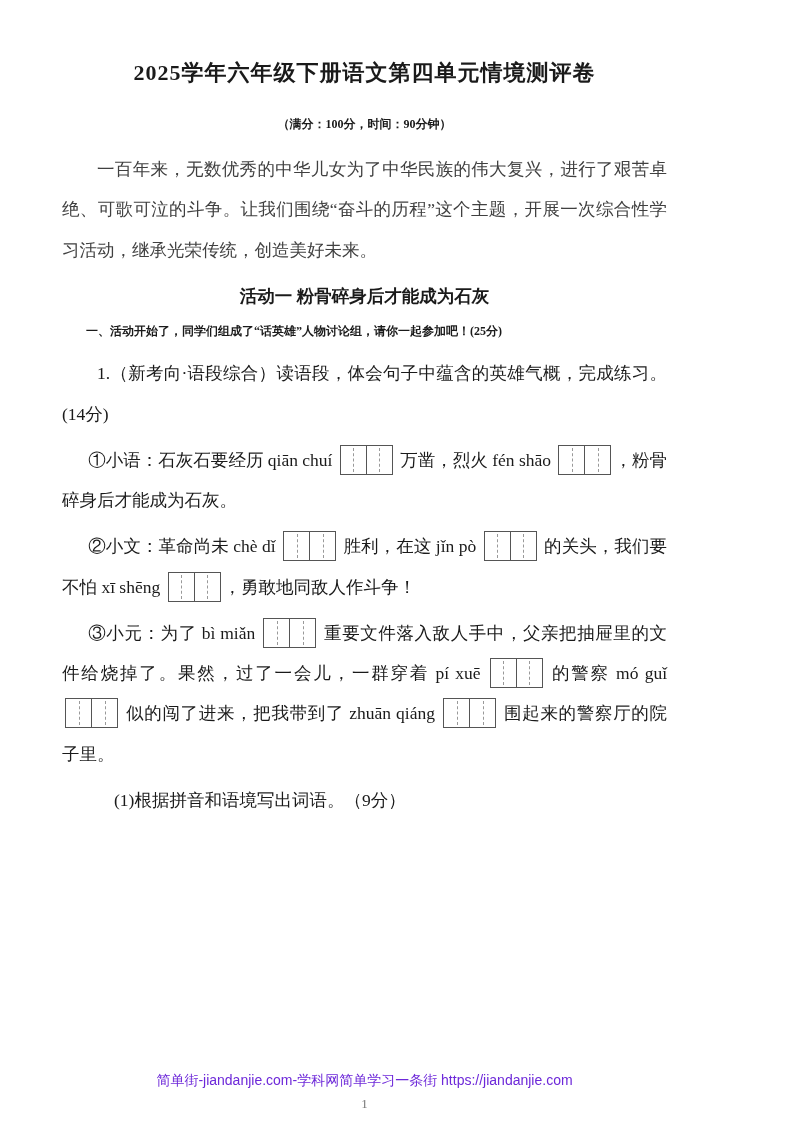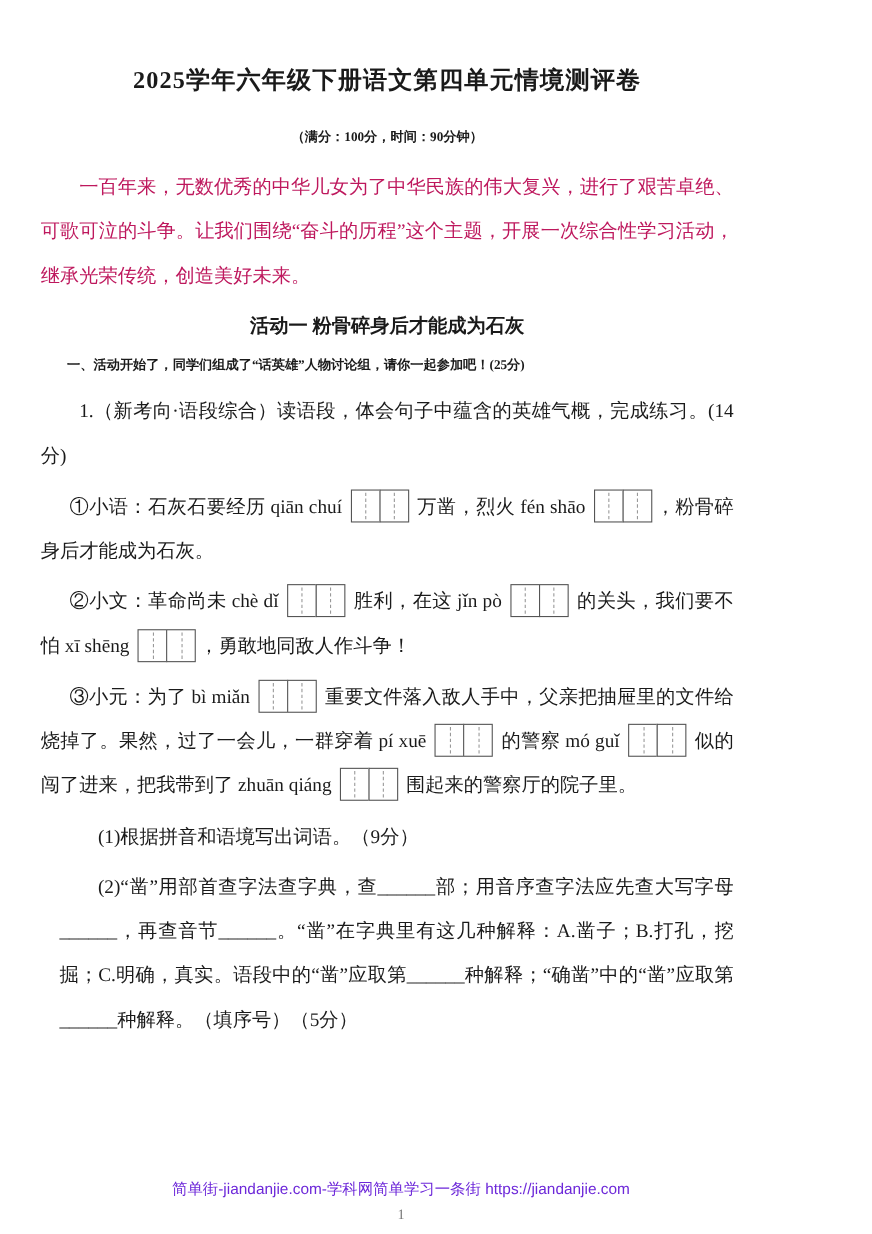--- a/index.html
+++ b/index.html
@@ -1,20 +1,20 @@
 <!DOCTYPE html>
 <html><head>
 <meta charset="utf-8">
 <style>
   html,body{margin:0;padding:0;background:#fff;}
   .page{
     position:relative;
     width:729px;height:1122px;
     box-sizing:border-box;
-    padding:50px 62px 110px 37px;
+    padding:50px 62px 110px 62px;
     background:#fff;
     font-family:"Liberation Serif","DejaVu Serif",serif;
     color:#1a1a1a;
     overflow:hidden;
   }
   .title{
     margin:8px 0 0 0;
     text-align:center;
     font-size:22px;
     font-weight:bold;
@@ -42,21 +42,21 @@
   }
   p{
     margin:0;
     font-size:17.5px;
     line-height:2.3;
     text-align:justify;
   }
   .intro{
     margin-top:16px;
     text-indent:2em;
-    color:#be185d;
+    color:#404040;
   }
   .activity{
     margin-top:14px;
     text-align:center;
     font-size:17.5px;
     font-weight:bold;
   }
   .section{
     margin-top:10px;
     text-indent:2em;
@@ -149,18 +149,17 @@
       </span> 的警察 mó guǐ <span class="pbox">
         <span class="cell"></span>
         <span class="cell"></span>
       </span> 似的闯了进来，把我带到了 zhuān qiáng <span class="pbox">
         <span class="cell"></span>
         <span class="cell"></span>
       </span> 围起来的警察厅的院子里。</p>
 
   <p class="sub">(1)根据拼音和语境写出词语。（9分）</p>
 
-  <p class="sub">(2)“凿”用部首查字法查字典，查______部；用音序查字法应先查大写字母______，再查音节______。“凿”在字典里有这几种解释：A.凿子；B.打孔，挖掘；C.明确，真实。语段中的“凿”应取第______种解释；“确凿”中的“凿”应取第______种解释。（填序号）（5分）</p>
 
   <div class="footer">简单街-jiandanjie.com-学科网简单学习一条街 https://jiandanjie.com</div>
   <div class="pagenum">1</div>
 
 </div>
 
 </body></html>

